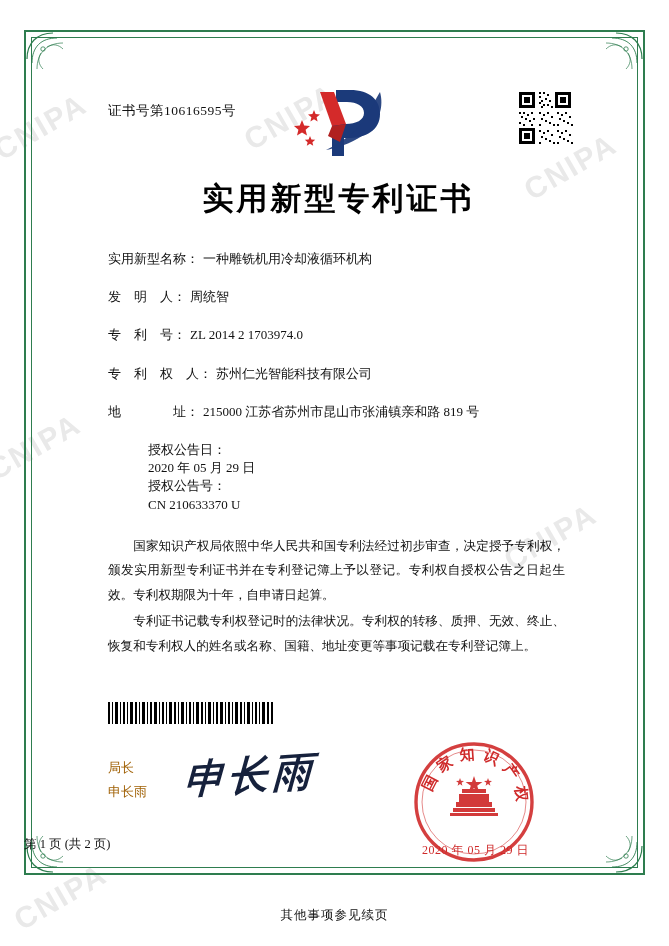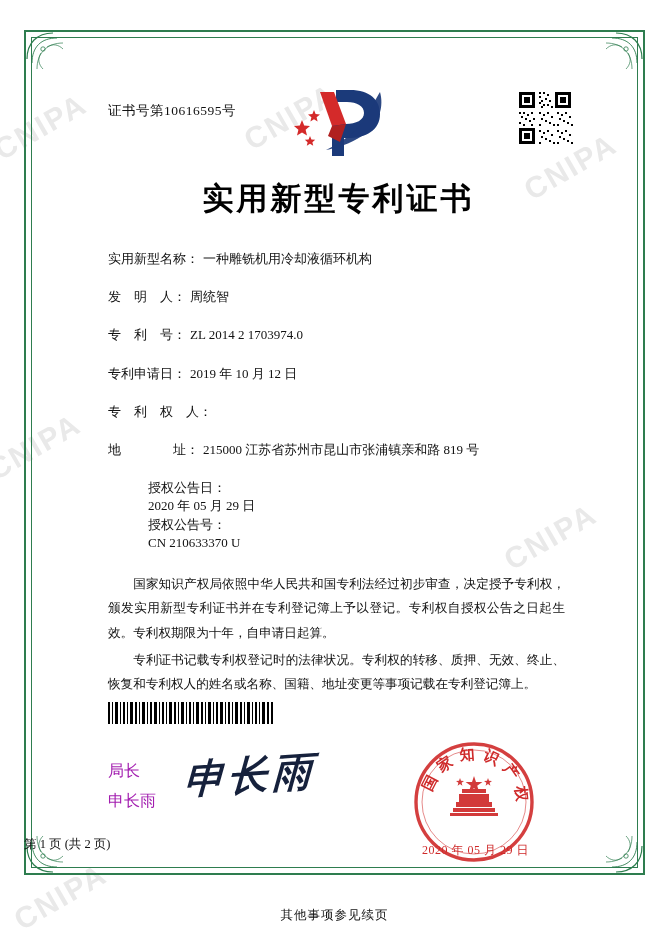--- a/index.html
+++ b/index.html
@@ -175,22 +175,22 @@
     top: 672px;
     width: 165px;
     height: 22px;
   }
 
   
   .sig-block {
     position: absolute;
     left: 84px;
     top: 726px;
-    font-size: 16px;
-    color: #a21caf;
+    font-size: 13px;
+    color: #a16207;
     line-height: 1.85;
   }
   .sig-script {
     position: absolute;
     left: 160px;
     top: 718px;
     font-family: "Liberation Serif", serif;
     font-size: 40px;
     font-style: italic;
     font-weight: bold;
@@ -403,25 +403,22 @@
       </div>
       <div class="field">
         <span class="f-label">发　明　人：</span>
         <span class="f-value">周统智</span>
       </div>
       <div class="field">
         <span class="f-label">专　利　号：</span>
         <span class="f-value">ZL 2014 2 1703974.0</span>
       </div>
       <div class="field">
-        <span class="f-label">专利申请日：</span>
-        <span class="f-value">2019 年 10 月 12 日</span>
-      </div>
-      <div class="field">
         <span class="f-label">专　利　权　人：</span>
+        <span class="f-value">苏州仁光智能科技有限公司</span>
       </div>
       <div class="field">
         <span class="f-label">地　　　　址：</span>
         <span class="f-value">215000 江苏省苏州市昆山市张浦镇亲和路 819 号</span>
       </div>
       <div class="field two-col">
         <span class="f-label">授权公告日：</span>
         <span class="col1-value">2020 年 05 月 29 日</span>
         <span class="col2-label">授权公告号：</span>
         <span class="col2-value">CN 210633370 U</span>

